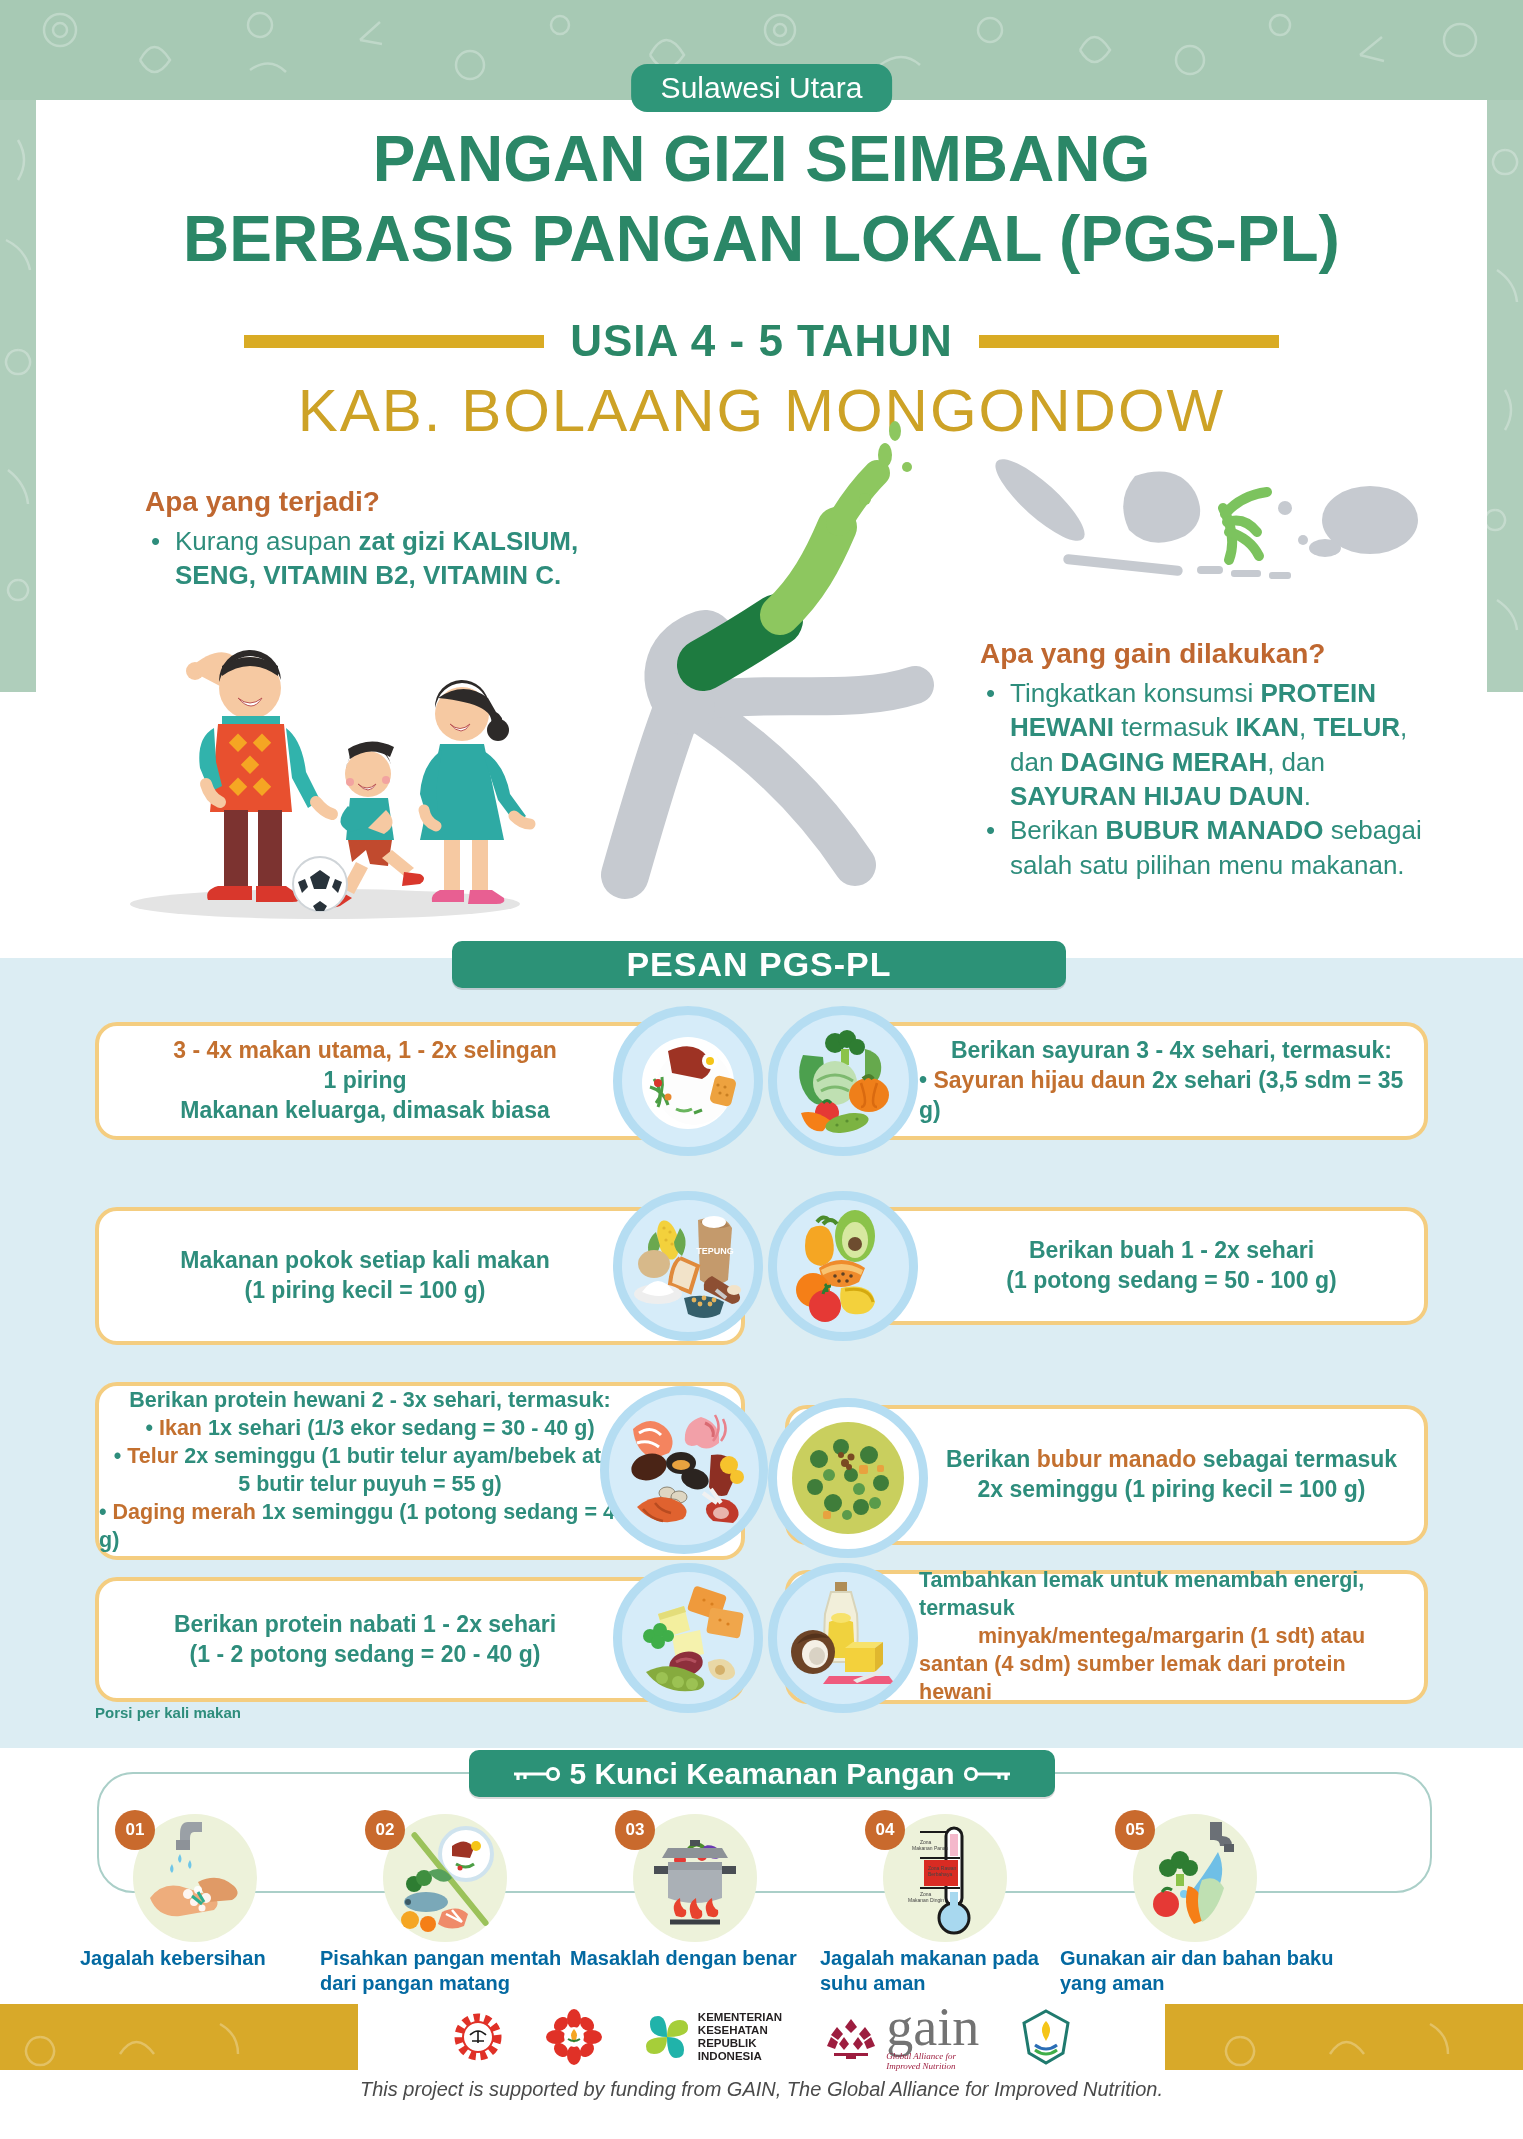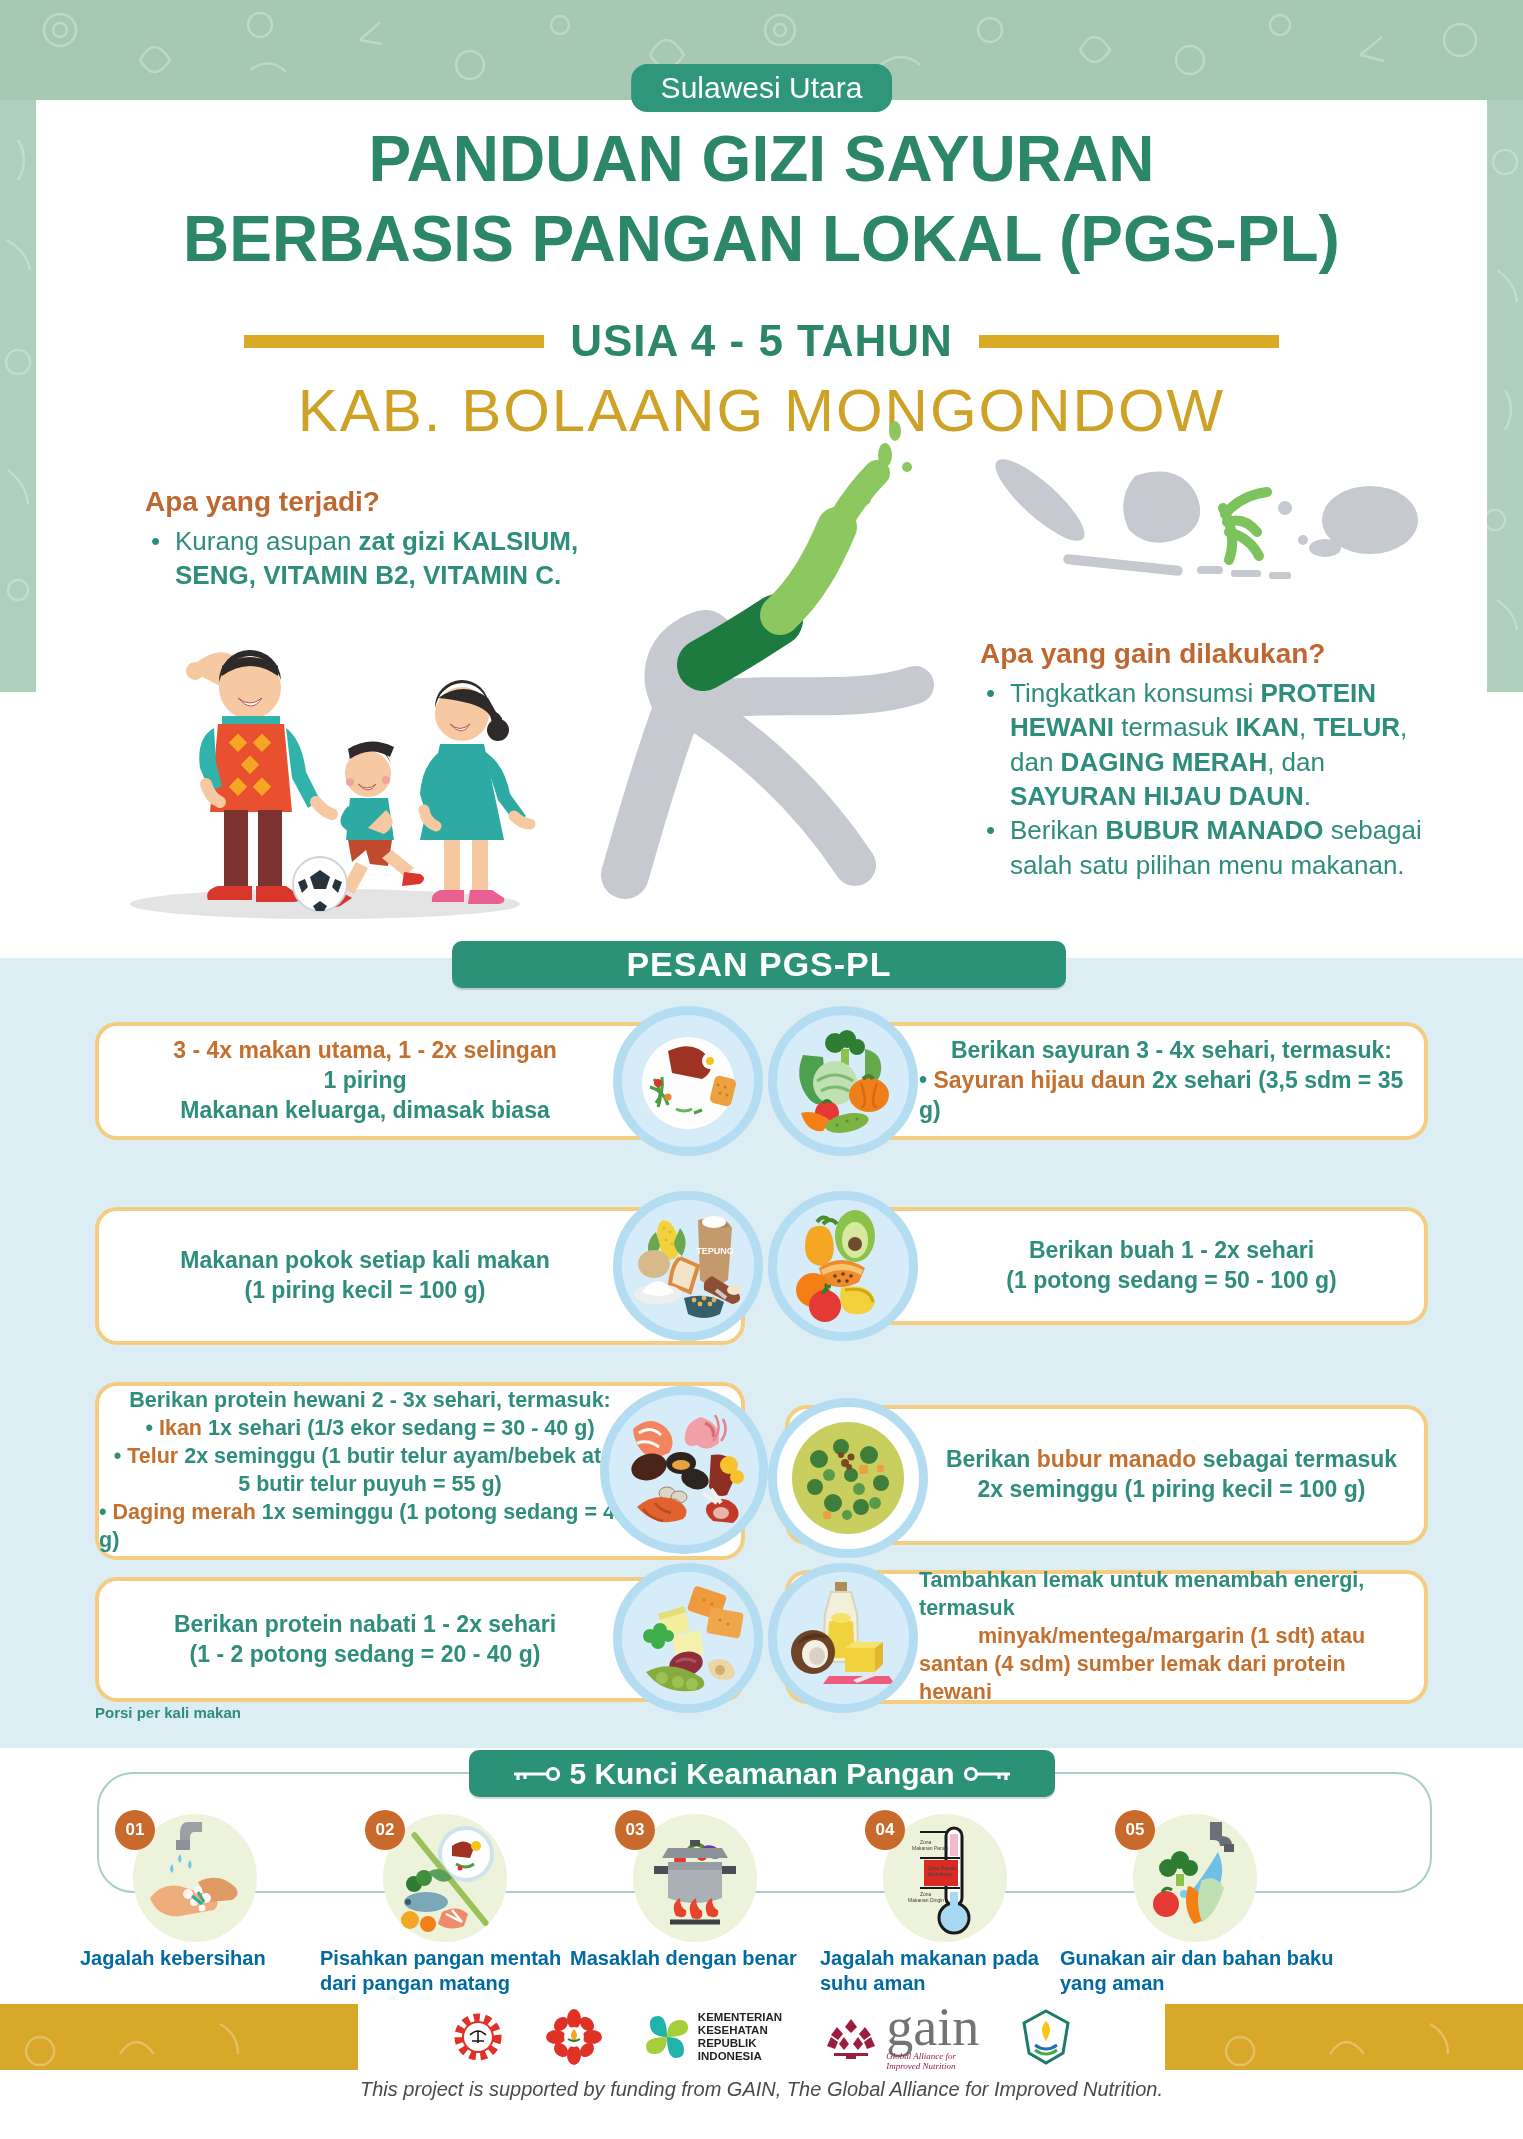--- a/index.html
+++ b/index.html
@@ -94,21 +94,21 @@
         <path d="M18,40 q12,20 0,40 M6,140 q20,10 24,30 M18,250 a12,12 0 1,0 .1,0 M8,370 q18,14 20,34 M18,480 a10,10 0 1,0 .1,0"></path>
       </svg>
   </div>
   <div class="abs strip" style="right:0">
     <svg width="36" height="592" class="doodle">
         <path d="M18,50 a12,12 0 1,0 .1,0 M10,170 q18,12 20,32 M18,290 q12,20 0,40 M8,410 a10,10 0 1,0 .1,0 M10,500 q18,12 20,30"></path>
       </svg>
   </div>
 
   <div class="abs badge">Sulawesi Utara</div>
-  <div class="abs center-line t1">PANDUAN GIZI SAYURAN</div>
+  <div class="abs center-line t1">PANGAN GIZI SEIMBANG</div>
   <div class="abs center-line t2">BERBASIS PANGAN LOKAL (PGS-PL)</div>
   <div class="abs usia-row">
     <div class="usia-bar"></div>
     <div class="usia-txt">USIA 4 - 5 TAHUN</div>
     <div class="usia-bar"></div>
   </div>
   <div class="abs center-line kab">KAB. BOLAANG MONGONDOW</div>
 
   <div class="abs h-orange" style="left:145px;top:486px">Apa yang terjadi?</div>
   <div class="abs" style="left:145px;top:524px;width:470px">

